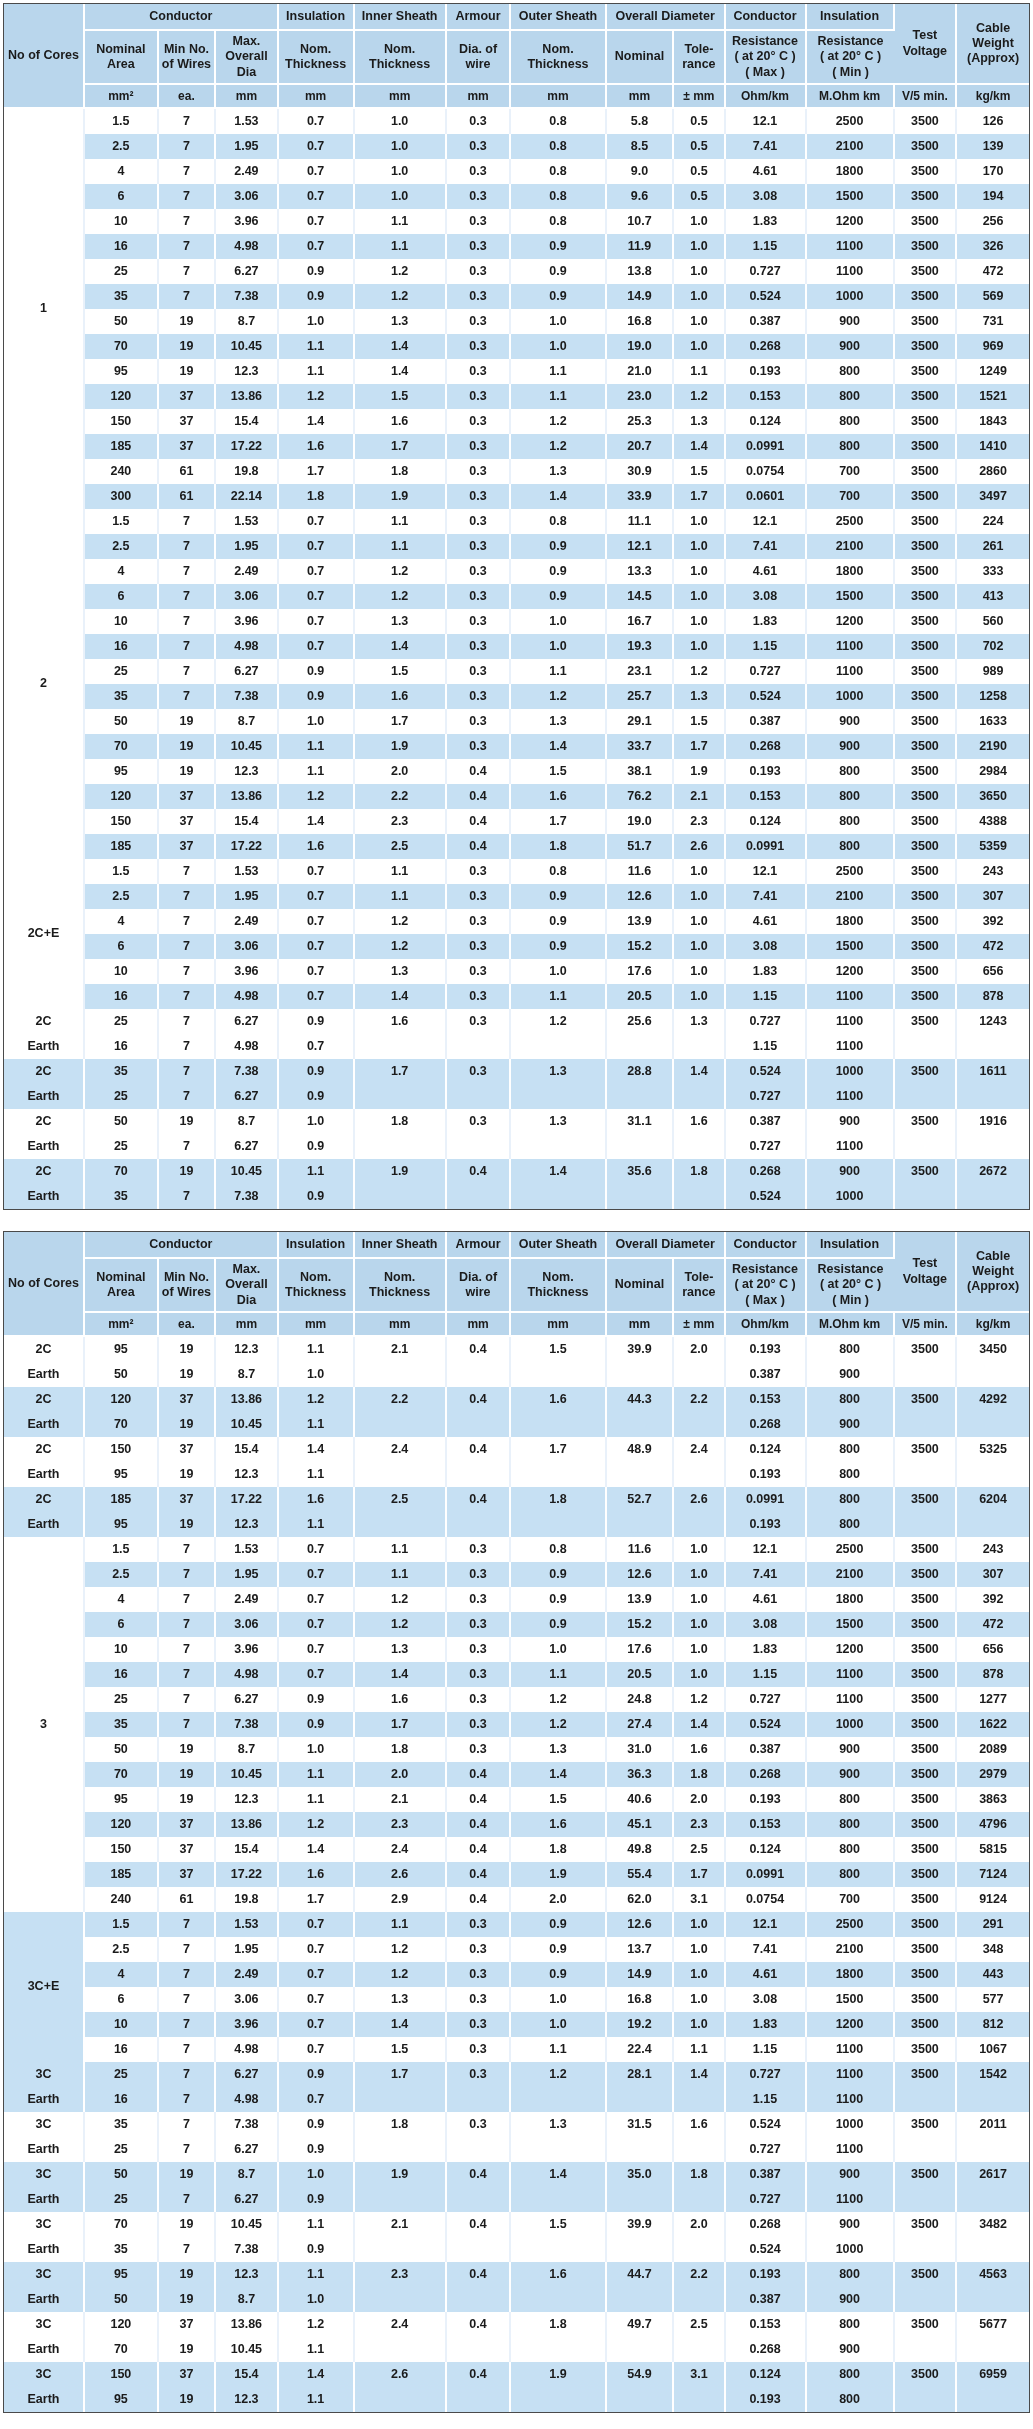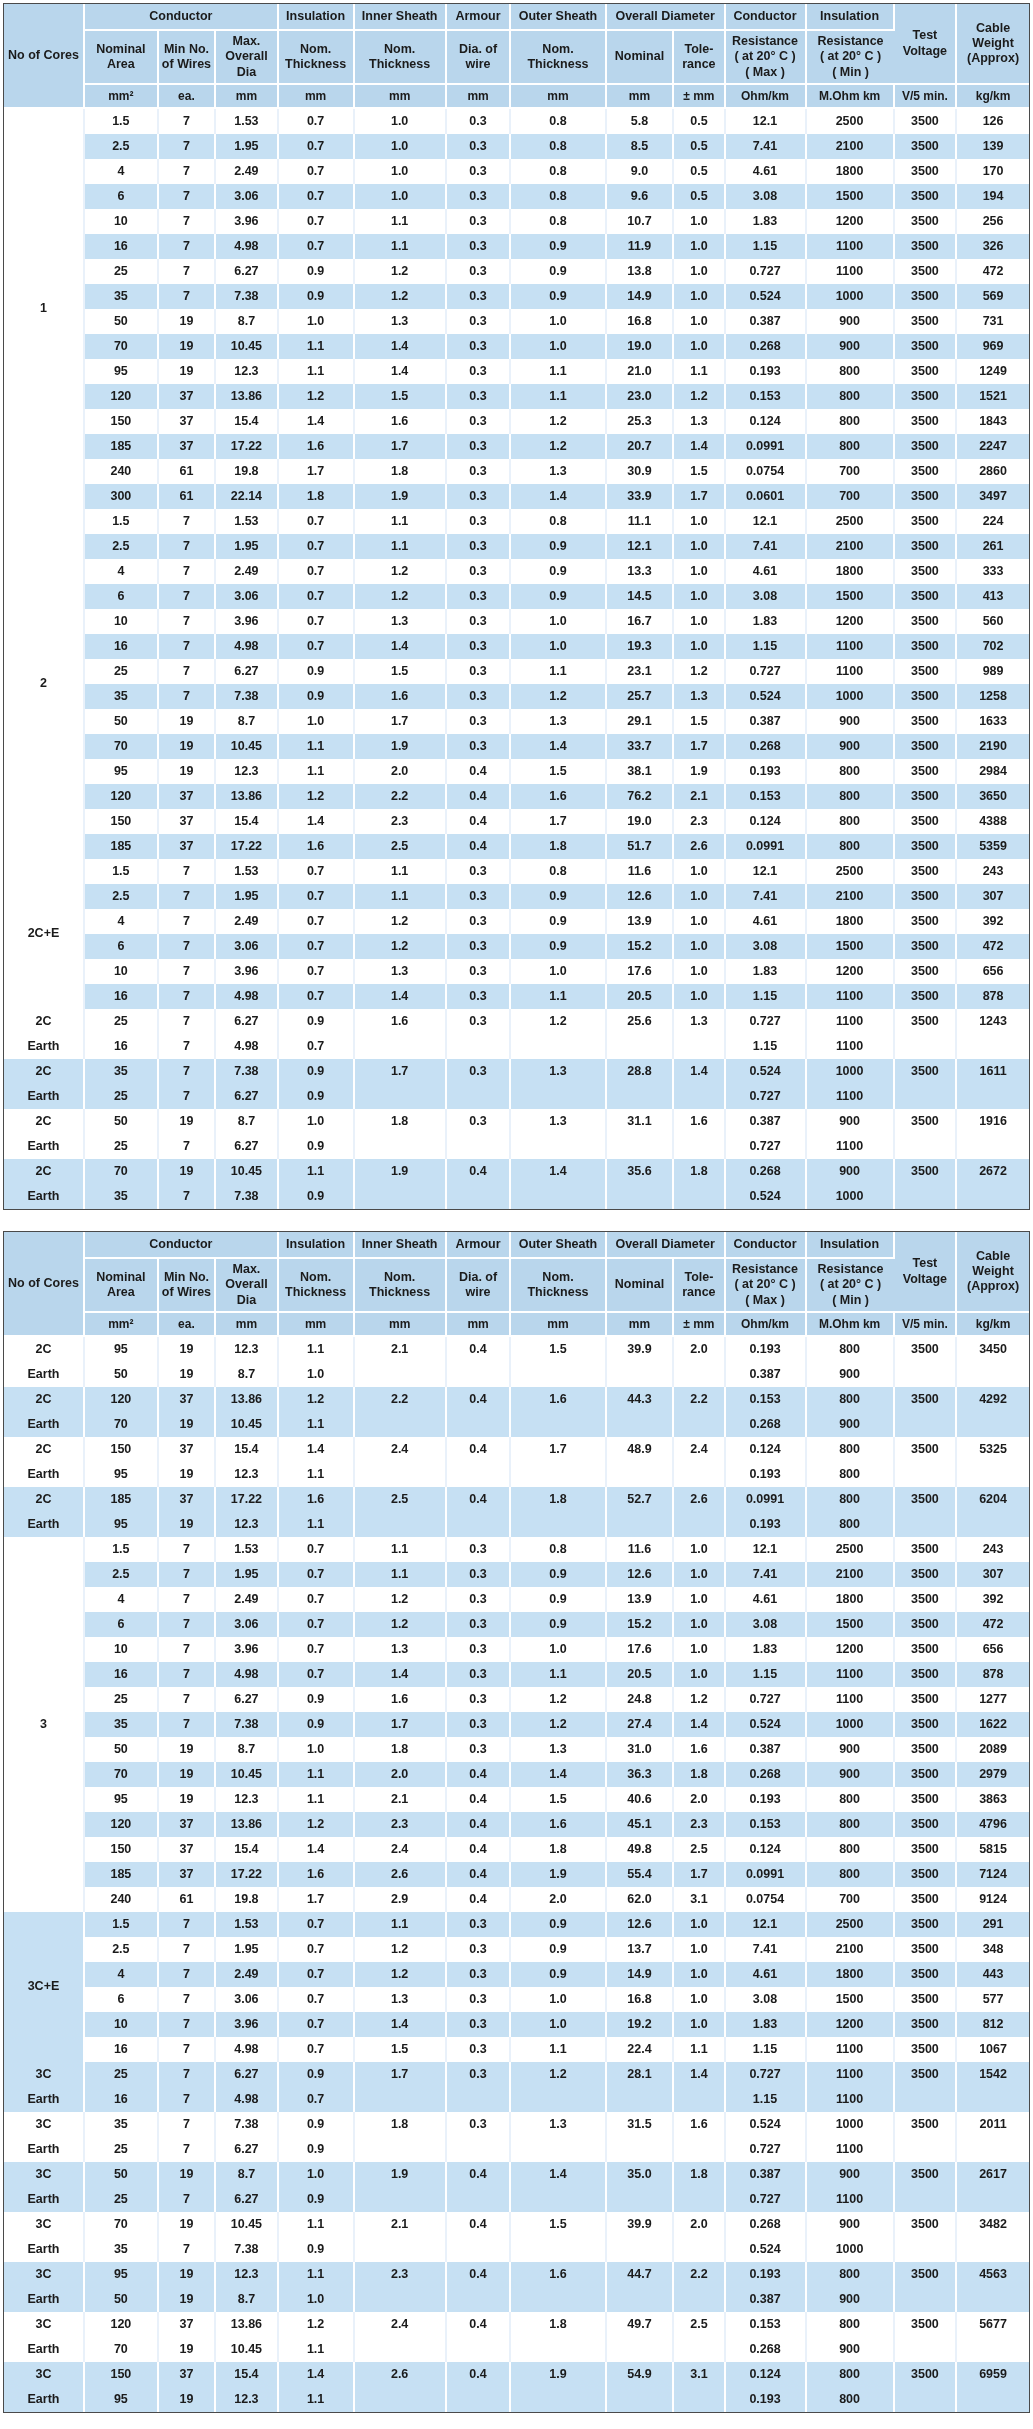--- a/index.html
+++ b/index.html
@@ -292,21 +292,21 @@
           <td>17.22</td>
           <td>1.6</td>
           <td>1.7</td>
           <td>0.3</td>
           <td>1.2</td>
           <td>20.7</td>
           <td>1.4</td>
           <td>0.0991</td>
           <td>800</td>
           <td>3500</td>
-          <td>2247</td>
+          <td>1410</td>
         </tr>
         <tr class="white">
           <td>240</td>
           <td>61</td>
           <td>19.8</td>
           <td>1.7</td>
           <td>1.8</td>
           <td>0.3</td>
           <td>1.3</td>
           <td>30.9</td>

